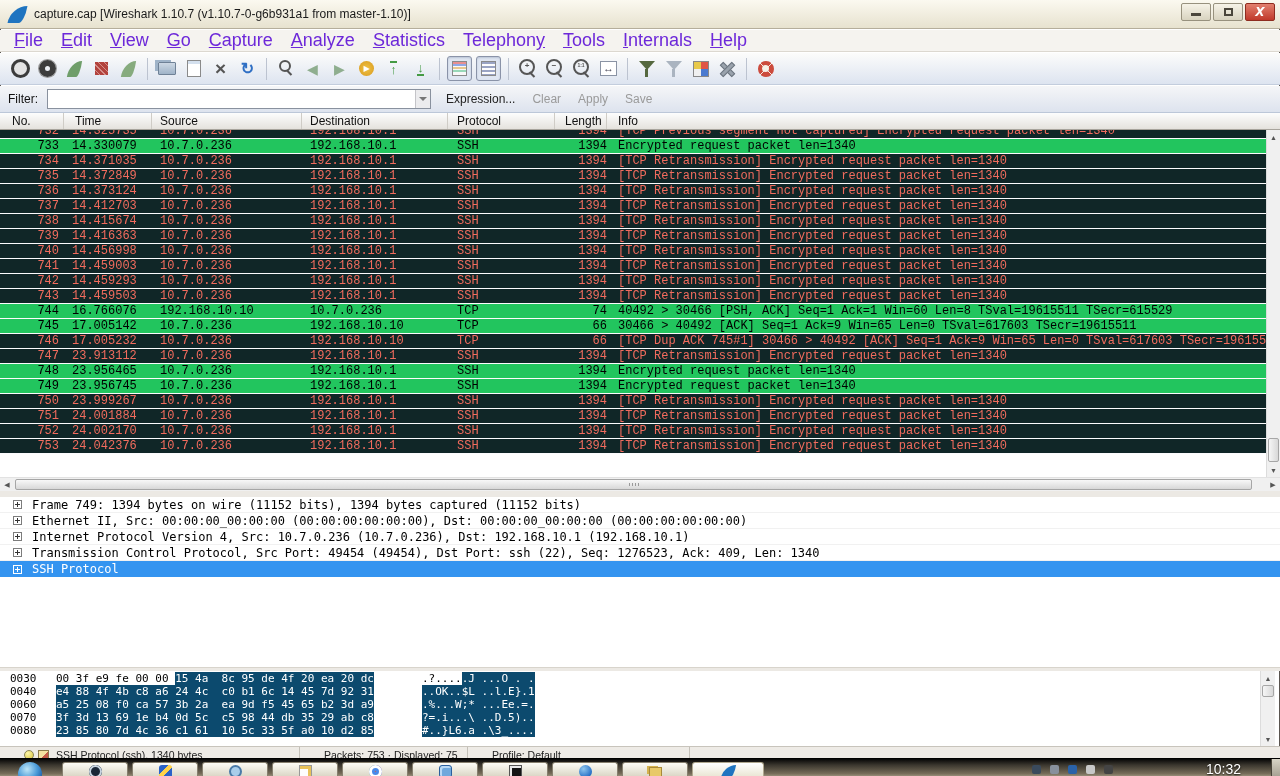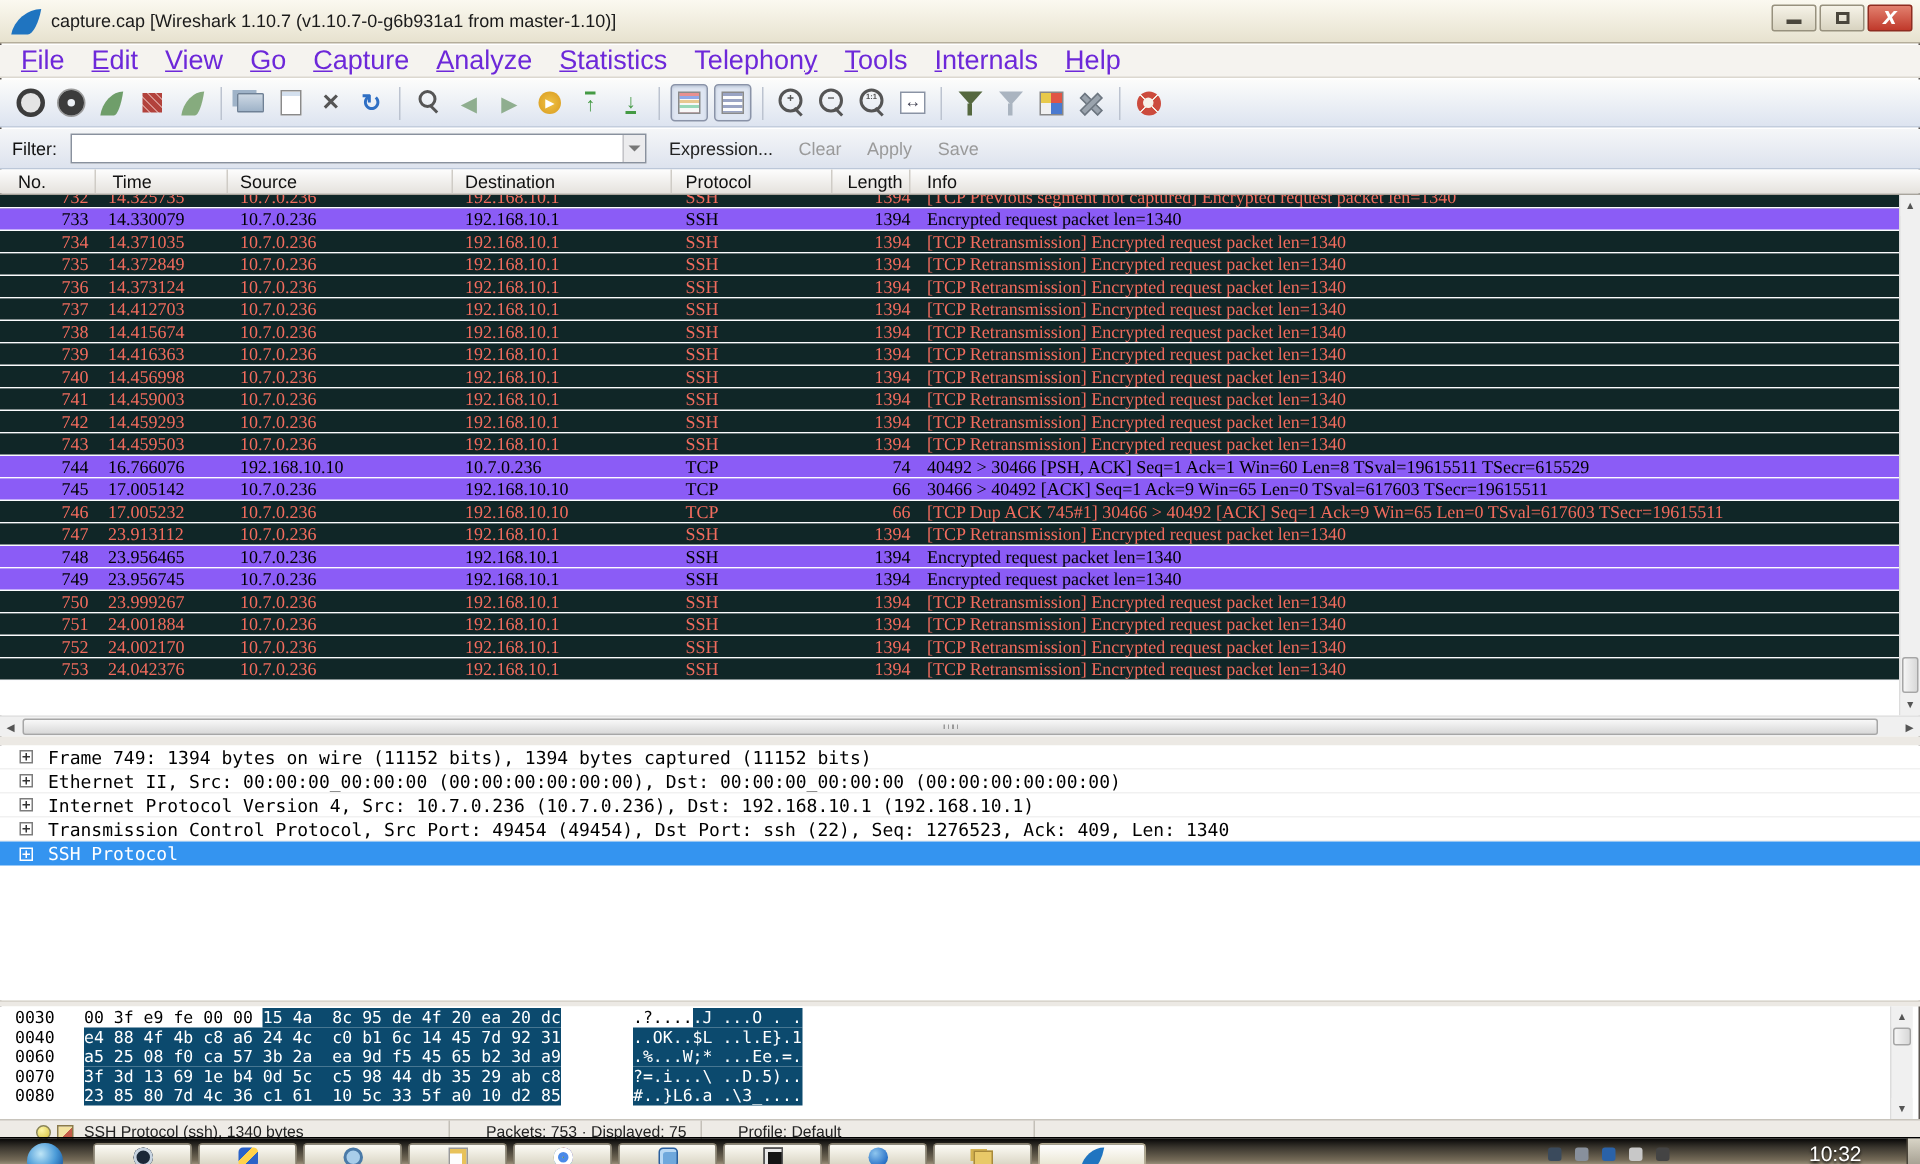--- a/index.html
+++ b/index.html
@@ -120,24 +120,24 @@
   .hc0{width:64px;padding-left:12px}
   .hc1{width:88px;padding-left:11px}
   .hc2{width:150px;padding-left:8px}
   .hc3{width:146px;padding-left:8px}
   .hc4{width:107px;padding-left:9px}
   .hc5{width:52px;padding-left:10px}
   .hc6{flex:1;padding-left:11px;border-right:none}
 
   
   .plist{position:absolute;top:130px;left:0;width:1266px;height:347px;background:#fff;
-    overflow:hidden;font-family:Liberation Serif, serif;font-size:12px}
+    overflow:hidden;font-family:Liberation Mono, monospace;font-size:12px}
   .prow{display:flex;height:15px;line-height:15px;border-bottom:1px solid #fbfbfd;
     white-space:nowrap;overflow:hidden}
-  .prow.ok{background:#8b5cf6;color:#000}
+  .prow.ok{background:#22c55e;color:#000}
   .prow.bad{background:#102627;color:#f26c5e}
   .prow.partial{margin-top:-6px}
   .c-no{width:64px;text-align:right;padding-right:5px;flex:none}
   .c-time{width:88px;padding-left:8px;flex:none}
   .c-src{width:150px;padding-left:8px;flex:none}
   .c-dst{width:146px;padding-left:8px;flex:none}
   .c-proto{width:107px;padding-left:9px;flex:none}
   .c-len{width:52px;text-align:right;flex:none}
   .c-info{flex:1;padding-left:11px;overflow:hidden}
 

